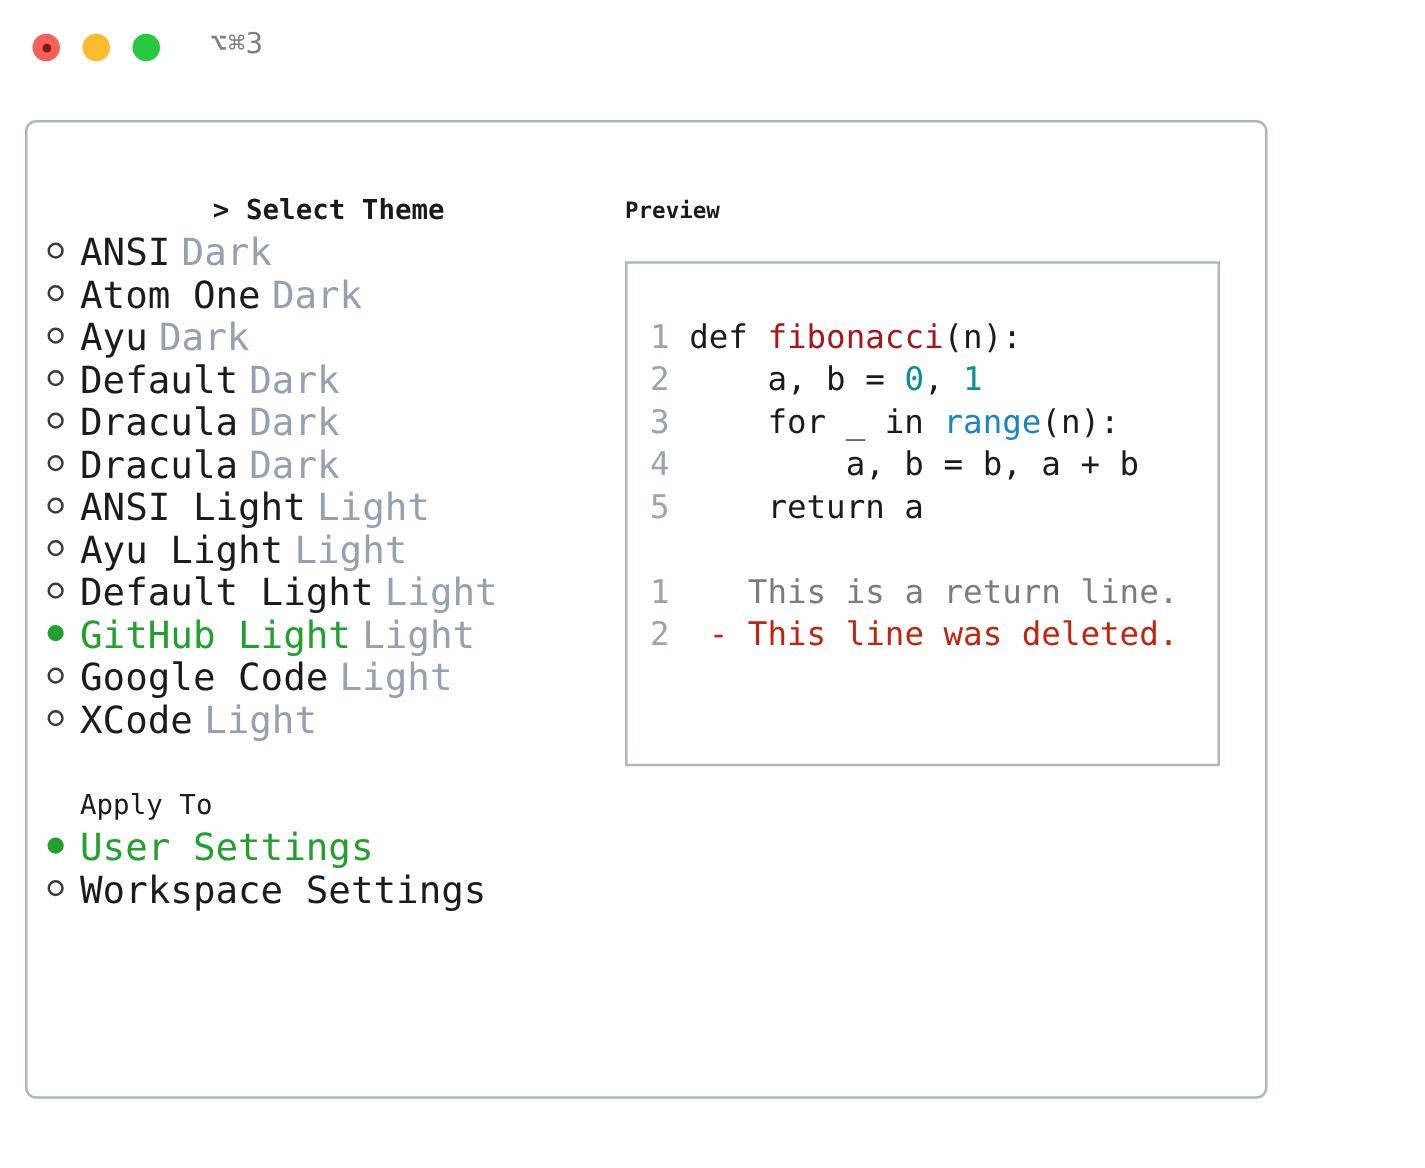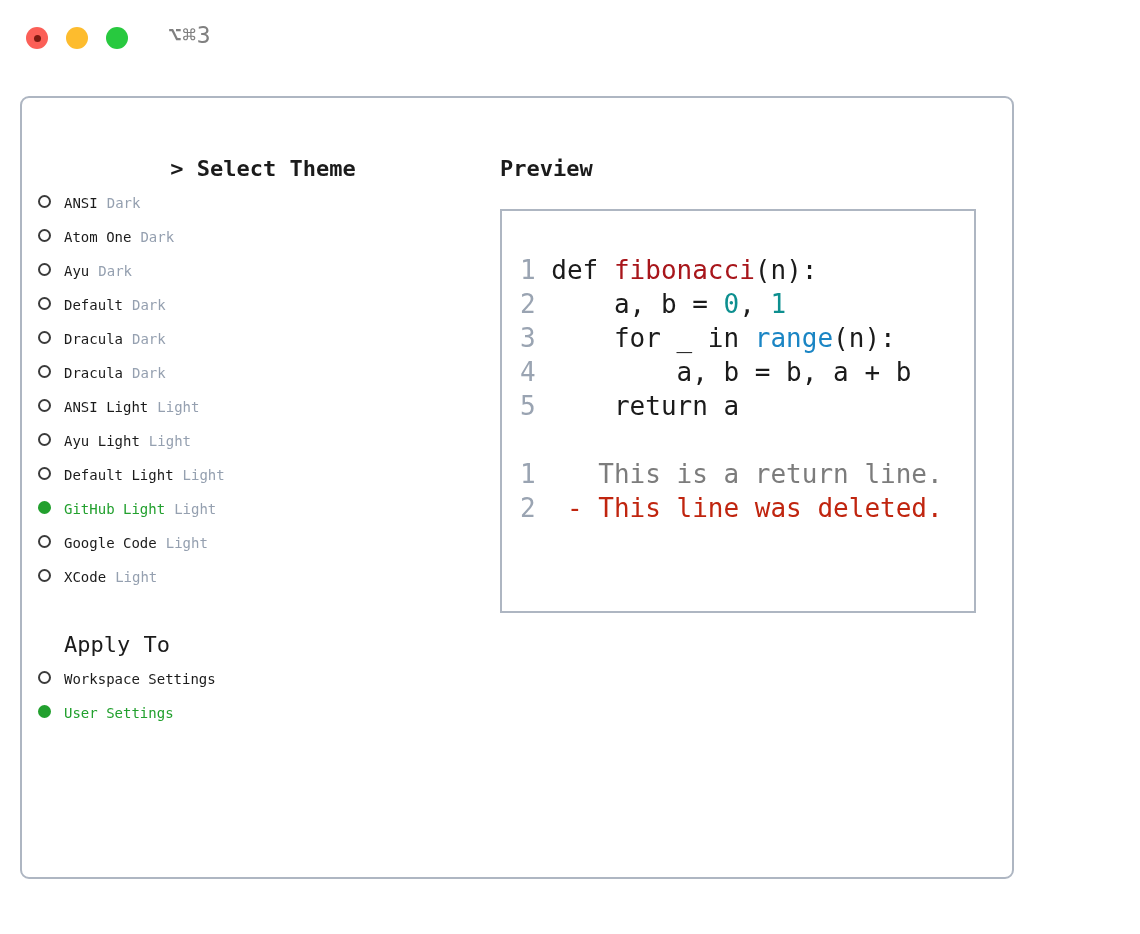--- a/index.html
+++ b/index.html
@@ -100,21 +100,21 @@
     font-size: 22px;
     line-height: 34px;
     color: #1b1b1b;
     white-space: pre;
   }
   .section-head.bold { font-weight: bold; text-align: center; }
 
   .row {
     display: flex;
     align-items: flex-start;
-    font-size: 14px;
+    font-size: 30px;
     line-height: 34px;
     white-space: pre;
   }
   .marker {
     display: inline-block;
     width: 26px;
     flex: 0 0 26px;
     color: #1b1b1b;
     font-size: 22px;
     white-space: pre;
@@ -151,21 +151,21 @@
   }
 
   
   .right-col {
     position: absolute;
     left: 478px;
     top: 54px;
     width: 500px;
   }
   .preview-title {
-    font-size: 22px;
+    font-size: 18px;
     line-height: 34px;
     font-weight: bold;
     color: #1b1b1b;
     white-space: pre;
   }
   .preview-box {
     margin-top: 23px;
     width: 476px;
     height: 404px;
     border: 2px solid #aeb6c2;
@@ -231,22 +231,22 @@
             <div class="row"><span class="marker"><span class="bullet filled"></span></span><span class="label selected">GitHub Light</span><span class="tag">Light</span></div>
             <div class="row"><span class="marker"><span class="bullet"></span></span><span class="label">Google Code</span><span class="tag">Light</span></div>
             <div class="row"><span class="marker"><span class="bullet"></span></span><span class="label">XCode</span><span class="tag">Light</span></div>
           </div>
 
         <div class="spacer-row"></div>
 
         <div class="section-head" style="padding-left:26px;">Apply To</div>
 
         <div id="apply-list">
+            <div class="row"><span class="marker"><span class="bullet filled"></span></span><span class="label selected">User Settings</span></div>
             <div class="row"><span class="marker"><span class="bullet"></span></span><span class="label">Workspace Settings</span></div>
-            <div class="row"><span class="marker"><span class="bullet filled"></span></span><span class="label selected">User Settings</span></div>
           </div>
 
       </div>
 
       <div class="right-col">
         <div class="preview-title">Preview</div>
 
         <div class="preview-box">
           <div class="code-area">
             <div id="code-lines">

